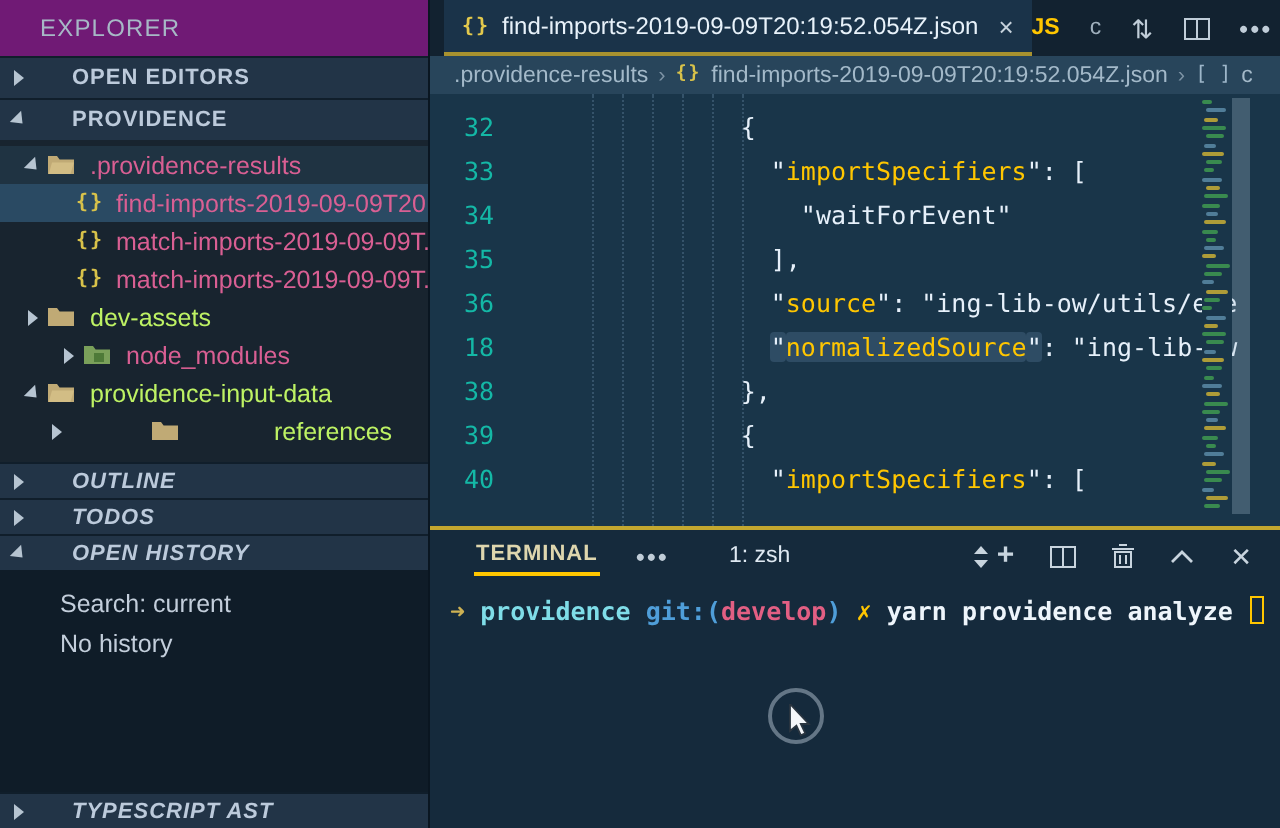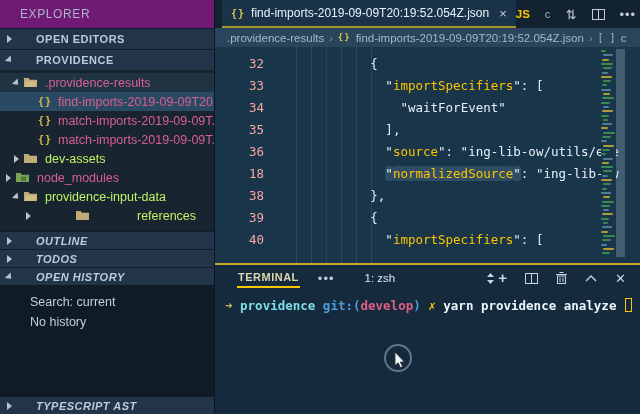--- a/index.html
+++ b/index.html
@@ -45,22 +45,22 @@
   .sync { display:inline-block; transform:rotate(90deg); font-size:13px; }
   .dots { font-size:13px; letter-spacing:1px; color:#c0cdd8; }
 
   #breadcrumb { height:19px; flex:0 0 19px; background:#28455b; display:flex; align-items:center;
                 gap:5px; padding-left:12px; font-size:11.5px; color:#a3b9c9; white-space:nowrap; overflow:hidden; }
   #breadcrumb .sep { color:#7d93a5; font-size:11px; }
   #breadcrumb .br { font-size:9px; color:#d8c24a; }
   #breadcrumb .arr-ic { font-family:"DejaVu Sans Mono",monospace; font-size:10px; color:#9db6c9; }
 
   #editor { flex:1; background:#193549; display:flex; position:relative; overflow:hidden; }
-  #gutter { width:65px; flex:0 0 65px; padding:6px 16px 0 0; text-align:right;
-            font:12.5px/22px "DejaVu Sans Mono",monospace; color:#fca5a5; }
+  #gutter { width:65px; flex:0 0 65px; padding:6px 16px 0 0; text-align:center;
+            font:12.5px/22px "DejaVu Sans Mono",monospace; color:#14b8a6; }
   #codewrap { flex:1; position:relative; padding-top:6px; overflow:hidden;
               font:12.5px/22px "DejaVu Sans Mono",monospace; }
   .guide { position:absolute; top:0; bottom:0; width:0; border-left:1px dotted #35536a; }
   .cl { white-space:pre; position:relative; }
   .tk-k { color:var(--key); }
   .tk-p { color:#e6f0fa; }
   .hl { background:rgba(170,210,255,.15); border-radius:2px; }
   #minimap { position:absolute; right:24px; top:0; bottom:0; width:15px; background:#193549; }
   .mk { position:absolute; height:2px; border-radius:1px; opacity:.85; }
   #vthumb { position:absolute; right:15px; top:2px; bottom:6px; width:9px; background:rgba(173,196,214,.28); }
@@ -128,21 +128,21 @@
         </div>
         <div class="row" style="padding-left: 14px;">
           <span class="tw"></span>
           <span class="ic">
             <svg width="13" height="11" viewBox="0 0 13 11">
               <path d="M0 1 h4.5 l1.3 1.7 H13 V10 H0 Z" fill="#c0aa75"></path>
             </svg>
           </span>
           <span>dev-assets</span>
         </div>
-        <div class="row pink" style="padding-left: 6px;">
+        <div class="row pink" style="padding-left: 32px;">
           <span class="tw"></span>
           <span class="ic">
             <svg width="13" height="11" viewBox="0 0 13 11">
               <path d="M0 1 h4.5 l1.3 1.7 H13 V10 H0 Z" fill="#7aa05a"></path>
               <rect x="5" y="4.5" width="5" height="4.5" fill="#4e7a38"></rect>
             </svg>
           </span>
           <span>node_modules</span>
         </div>
         <div class="row" style="padding-left: 14px;">

